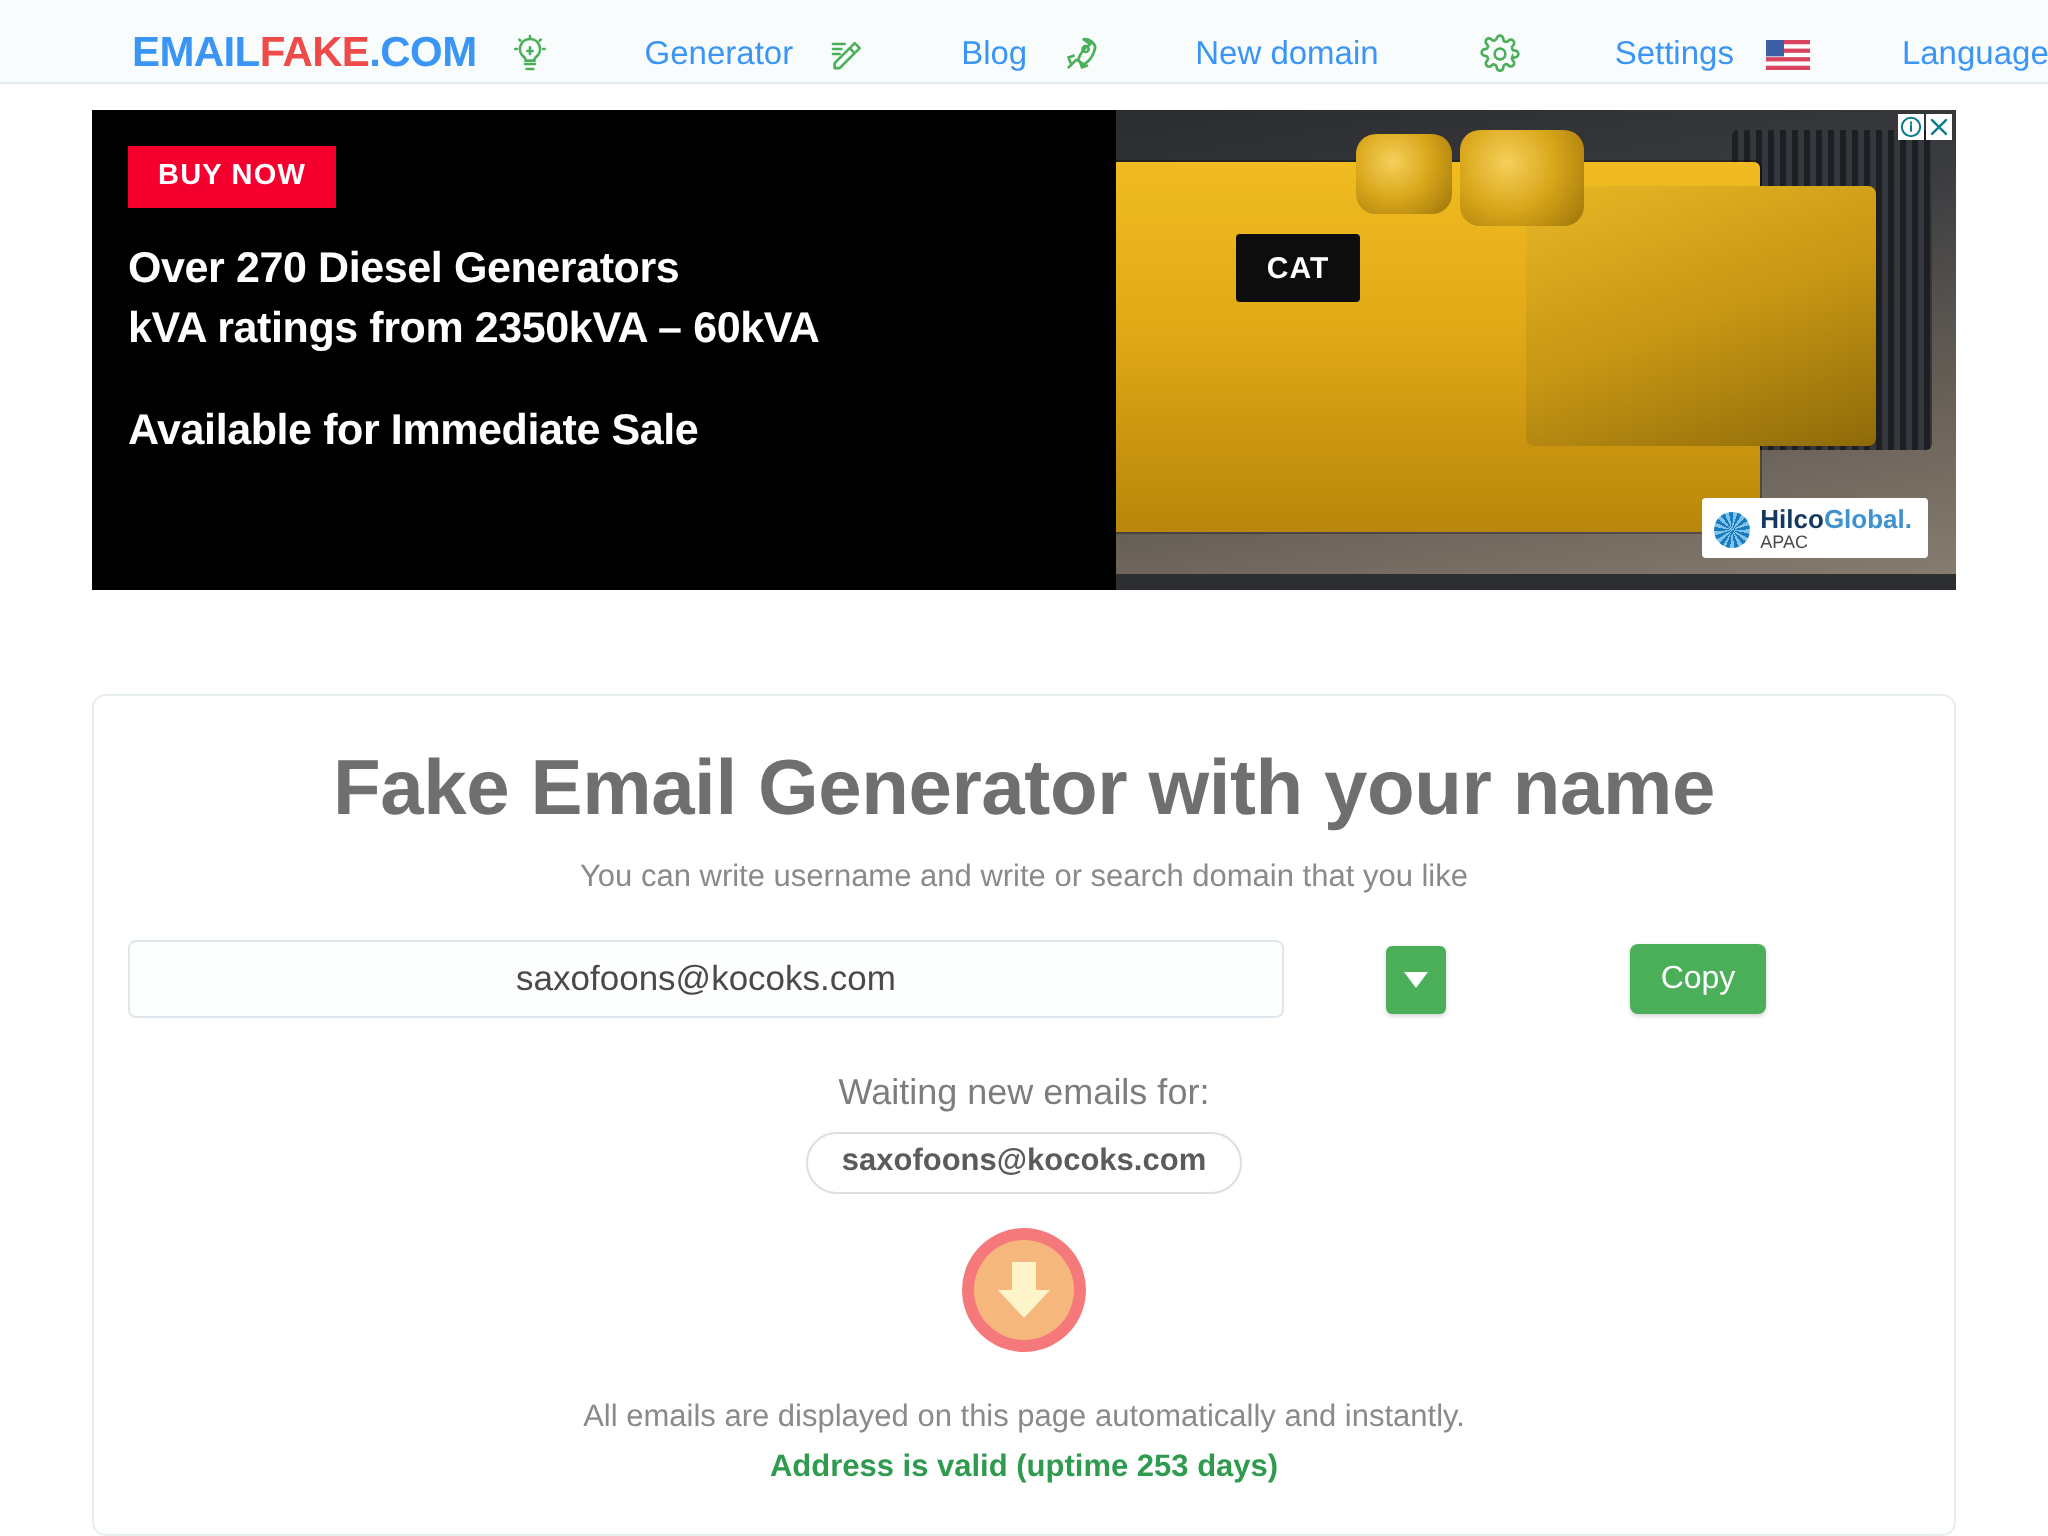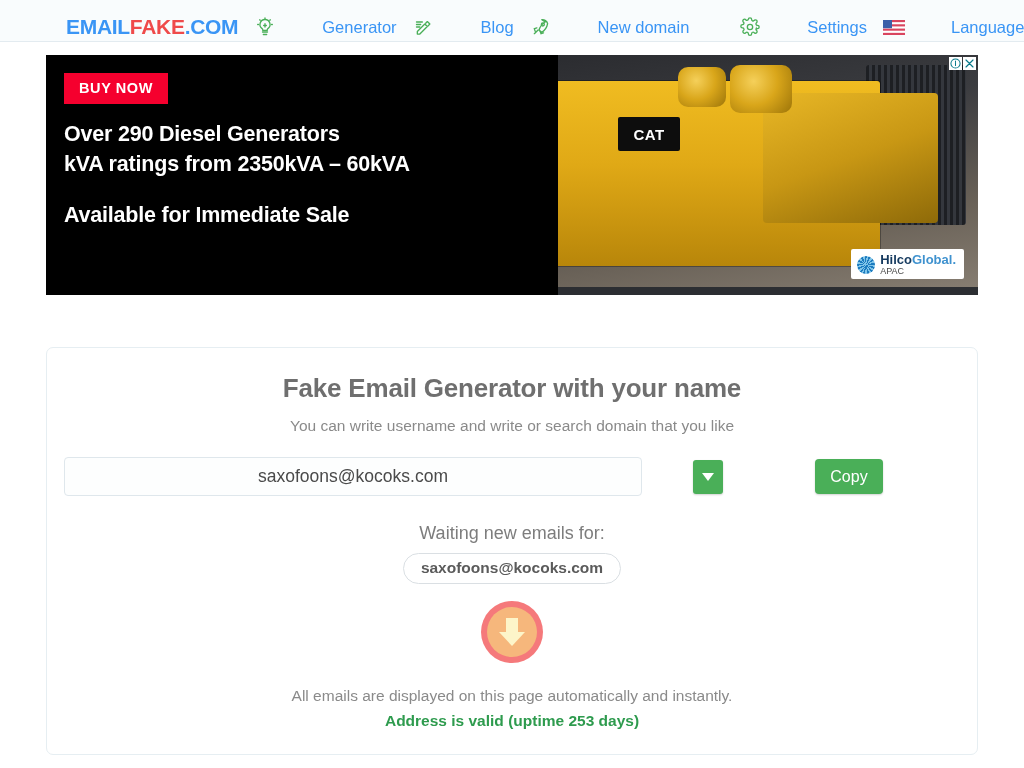--- a/index.html
+++ b/index.html
@@ -186,21 +186,21 @@
     margin: 52px 46px 0 46px;
     width: 932px;
     border: 1px solid #e6eef2;
     border-radius: 7px;
     background: #ffffff;
     padding: 18px 0 24px 0;
     text-align: center;
   }
   .card h1 {
     margin: 7px 0 0 0;
-    font-size: 26px;
+    font-size: 39px;
     color: #6f6f6f;
     font-weight: bold;
     letter-spacing: -0.2px;
   }
   .card .sub {
     margin-top: 13px;
     font-size: 15.5px;
     color: #8a8a8a;
   }
 
@@ -413,21 +413,21 @@
     <div class="drum2"></div>
     <div class="rail"></div>
     <div class="ground"></div>
     <div class="cat-plate">
       <span>CAT</span>
     </div>
   </div>
 
   <div class="ad-text">
     <div class="buy-now">BUY NOW</div>
-    <div class="ad-line">Over 290 Diesel Generators</div>
+    <div class="ad-line">Over 270 Diesel Generators</div>
     <div class="ad-line">kVA ratings from 2350kVA – 60kVA</div>
     <div class="ad-line spacer">Available for Immediate Sale</div>
   </div>
 
   <div class="hilco">
     <div class="swirl"></div>
     <div class="htxt">
       <div class="h1">
         <span class="dark">Hilco</span><span class="light">Global.</span>
       </div>

